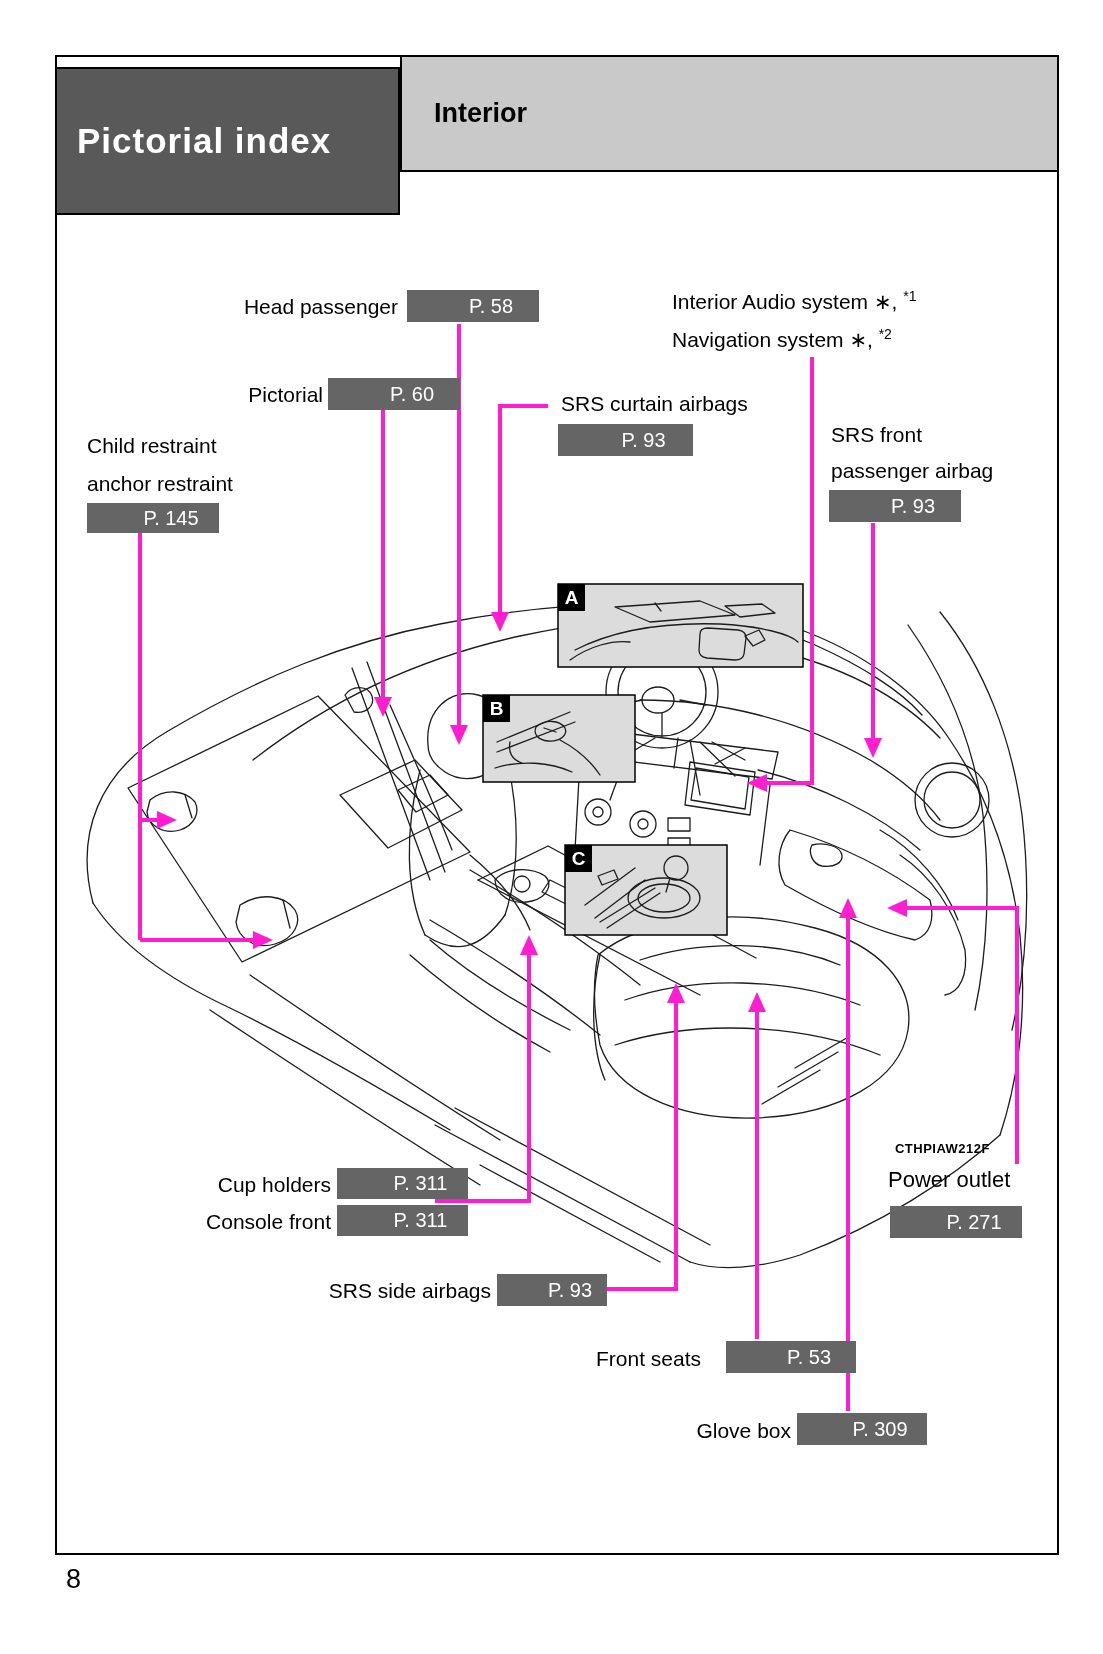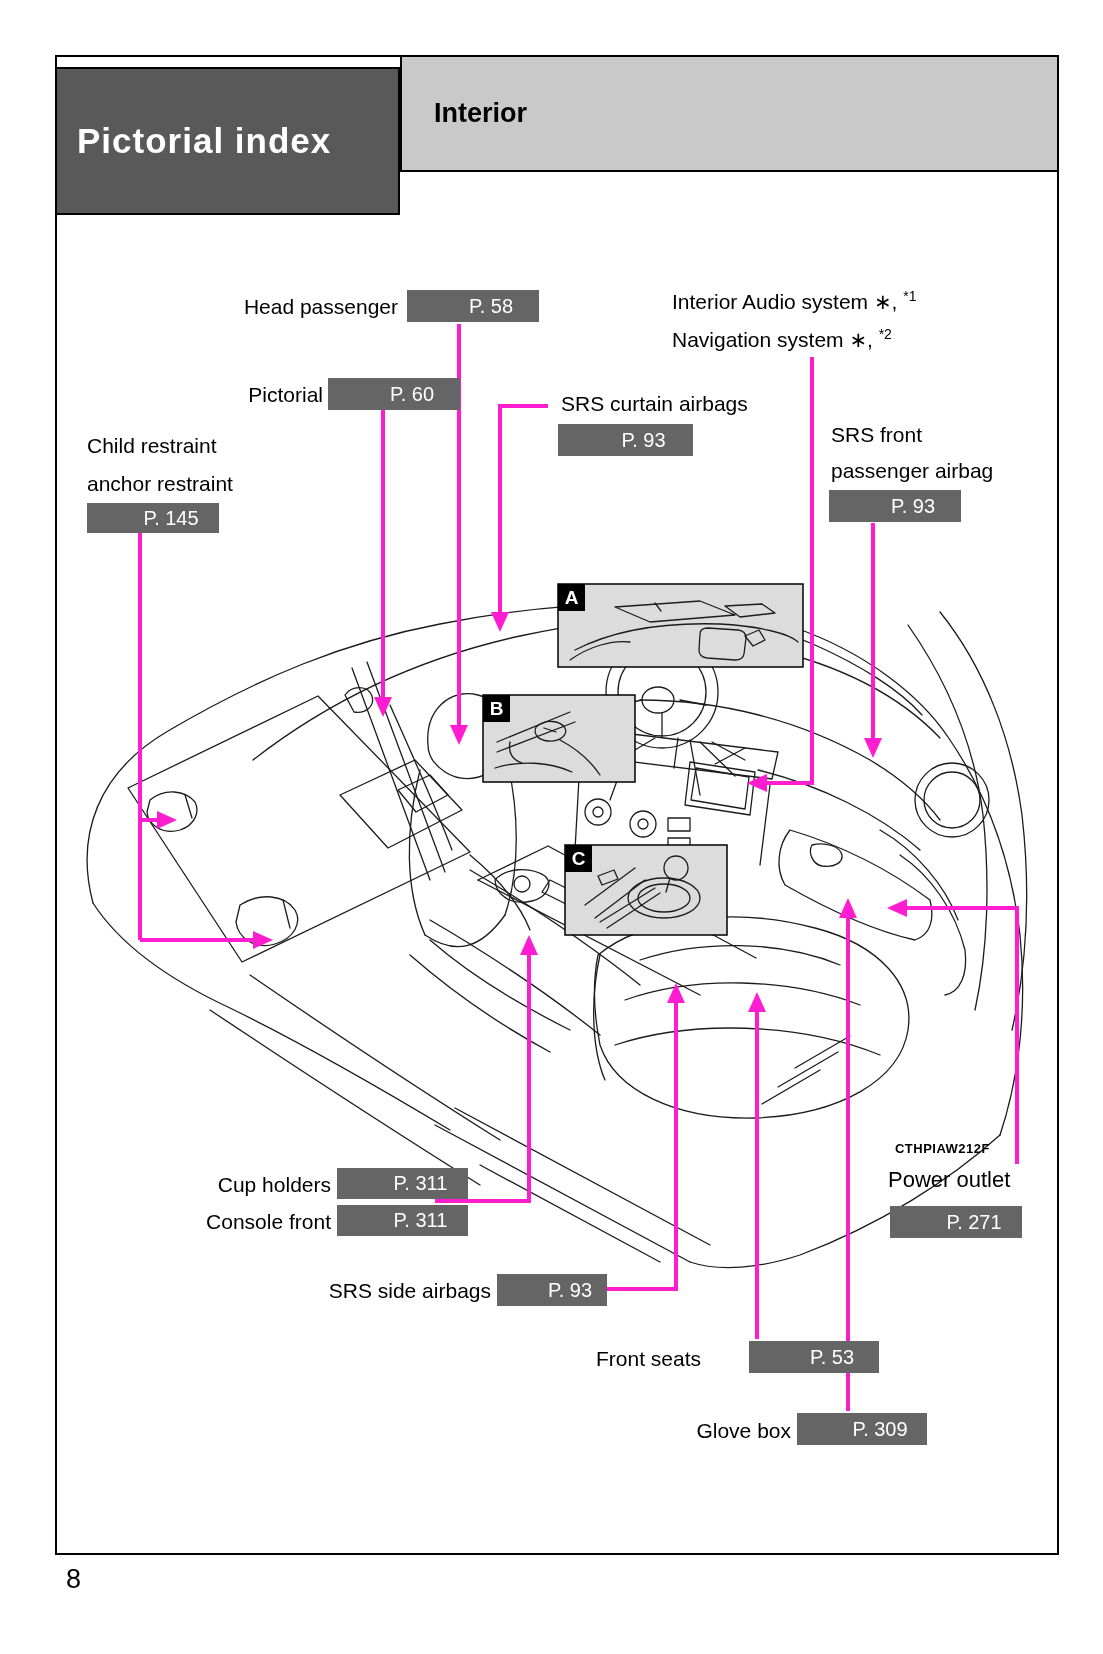--- a/index.html
+++ b/index.html
@@ -253,21 +253,21 @@
   <div class="lbl ra" style="left:180px;top:1173px;width:151px">Cup holders</div>
   <div class="badge" style="left:337px;top:1168px;width:95px;height:31px;line-height:31px">P. 311</div>
 
   <div class="lbl ra" style="left:180px;top:1210px;width:151px">Console front</div>
   <div class="badge" style="left:337px;top:1205px;width:95px;height:31px;line-height:31px">P. 311</div>
 
   <div class="lbl ra" style="left:290px;top:1279px;width:201px">SRS side airbags</div>
   <div class="badge" style="left:497px;top:1274px;width:74px">P. 93</div>
 
   <div class="lbl ra" style="left:545px;top:1347px;width:156px">Front seats</div>
-  <div class="badge" style="left:749px;top:1341px;width:94px">P. 53</div>
+  <div class="badge" style="left:726px;top:1341px;width:94px">P. 53</div>
 
   <div class="lbl ra" style="left:640px;top:1419px;width:151px">Glove box</div>
   <div class="badge" style="left:797px;top:1413px;width:94px">P. 309</div>
 
   <div class="code ra" style="left:860px;top:1141px;width:130px;text-align:right">CTHPIAW212F</div>
   <div class="lbl" style="left:888px;top:1167px;font-size:22px">Power outlet</div>
   <div class="badge" style="left:890px;top:1206px;width:96px">P. 271</div>
 
   <div class="pagenum">8</div>
 </div>

